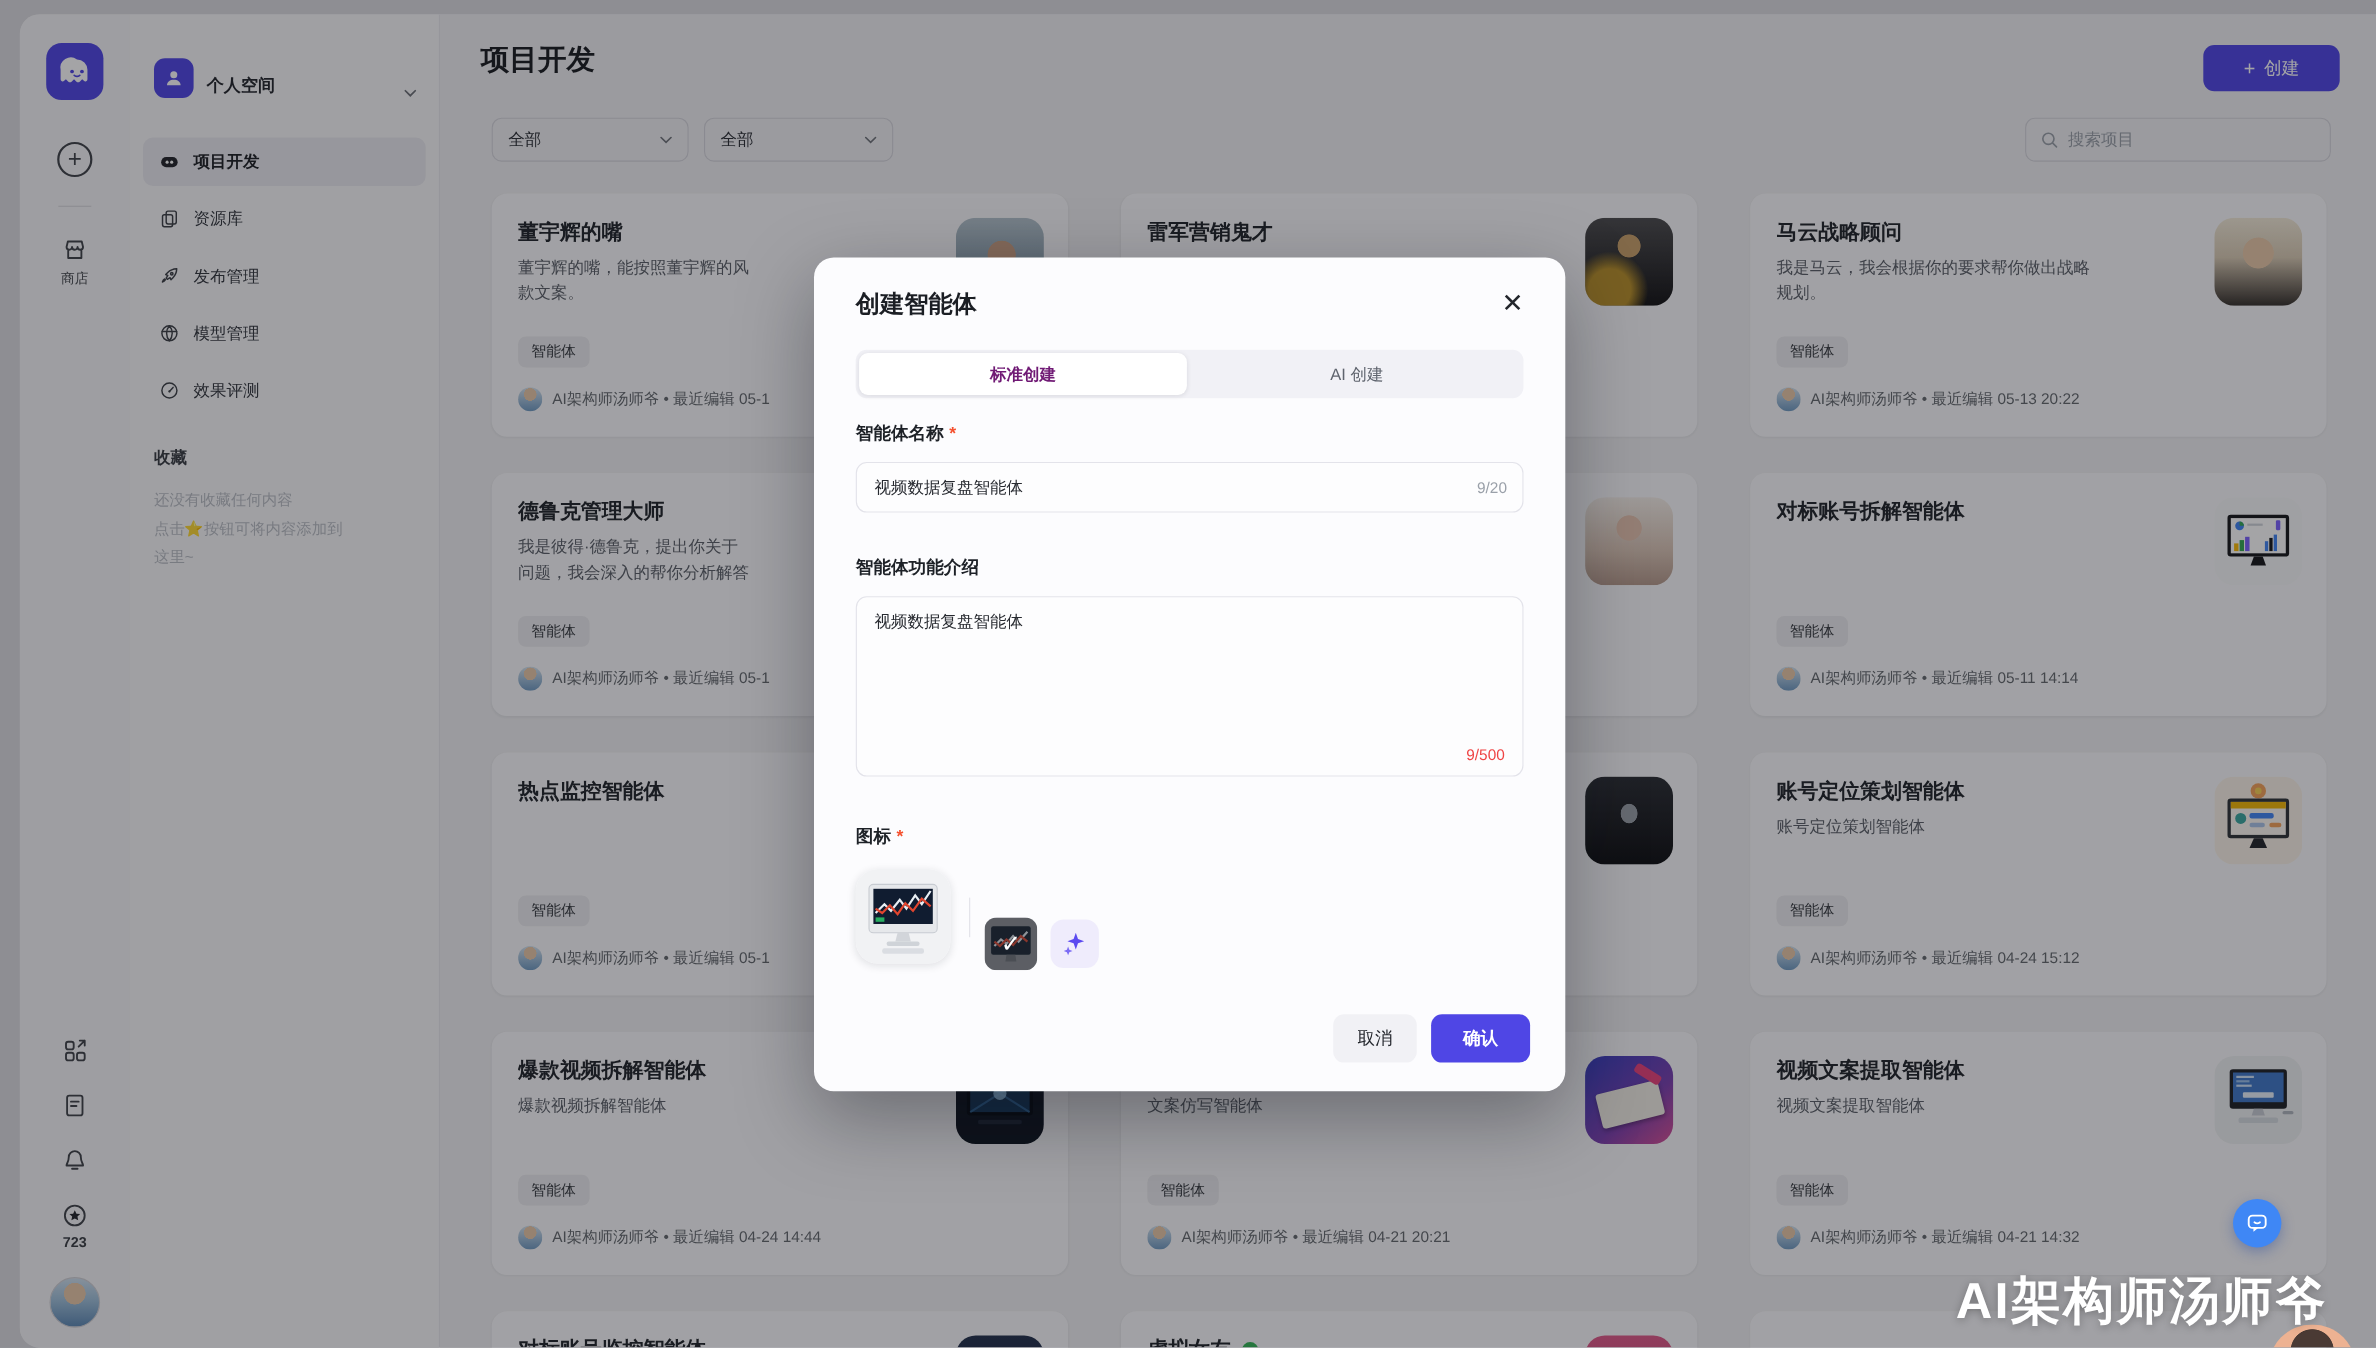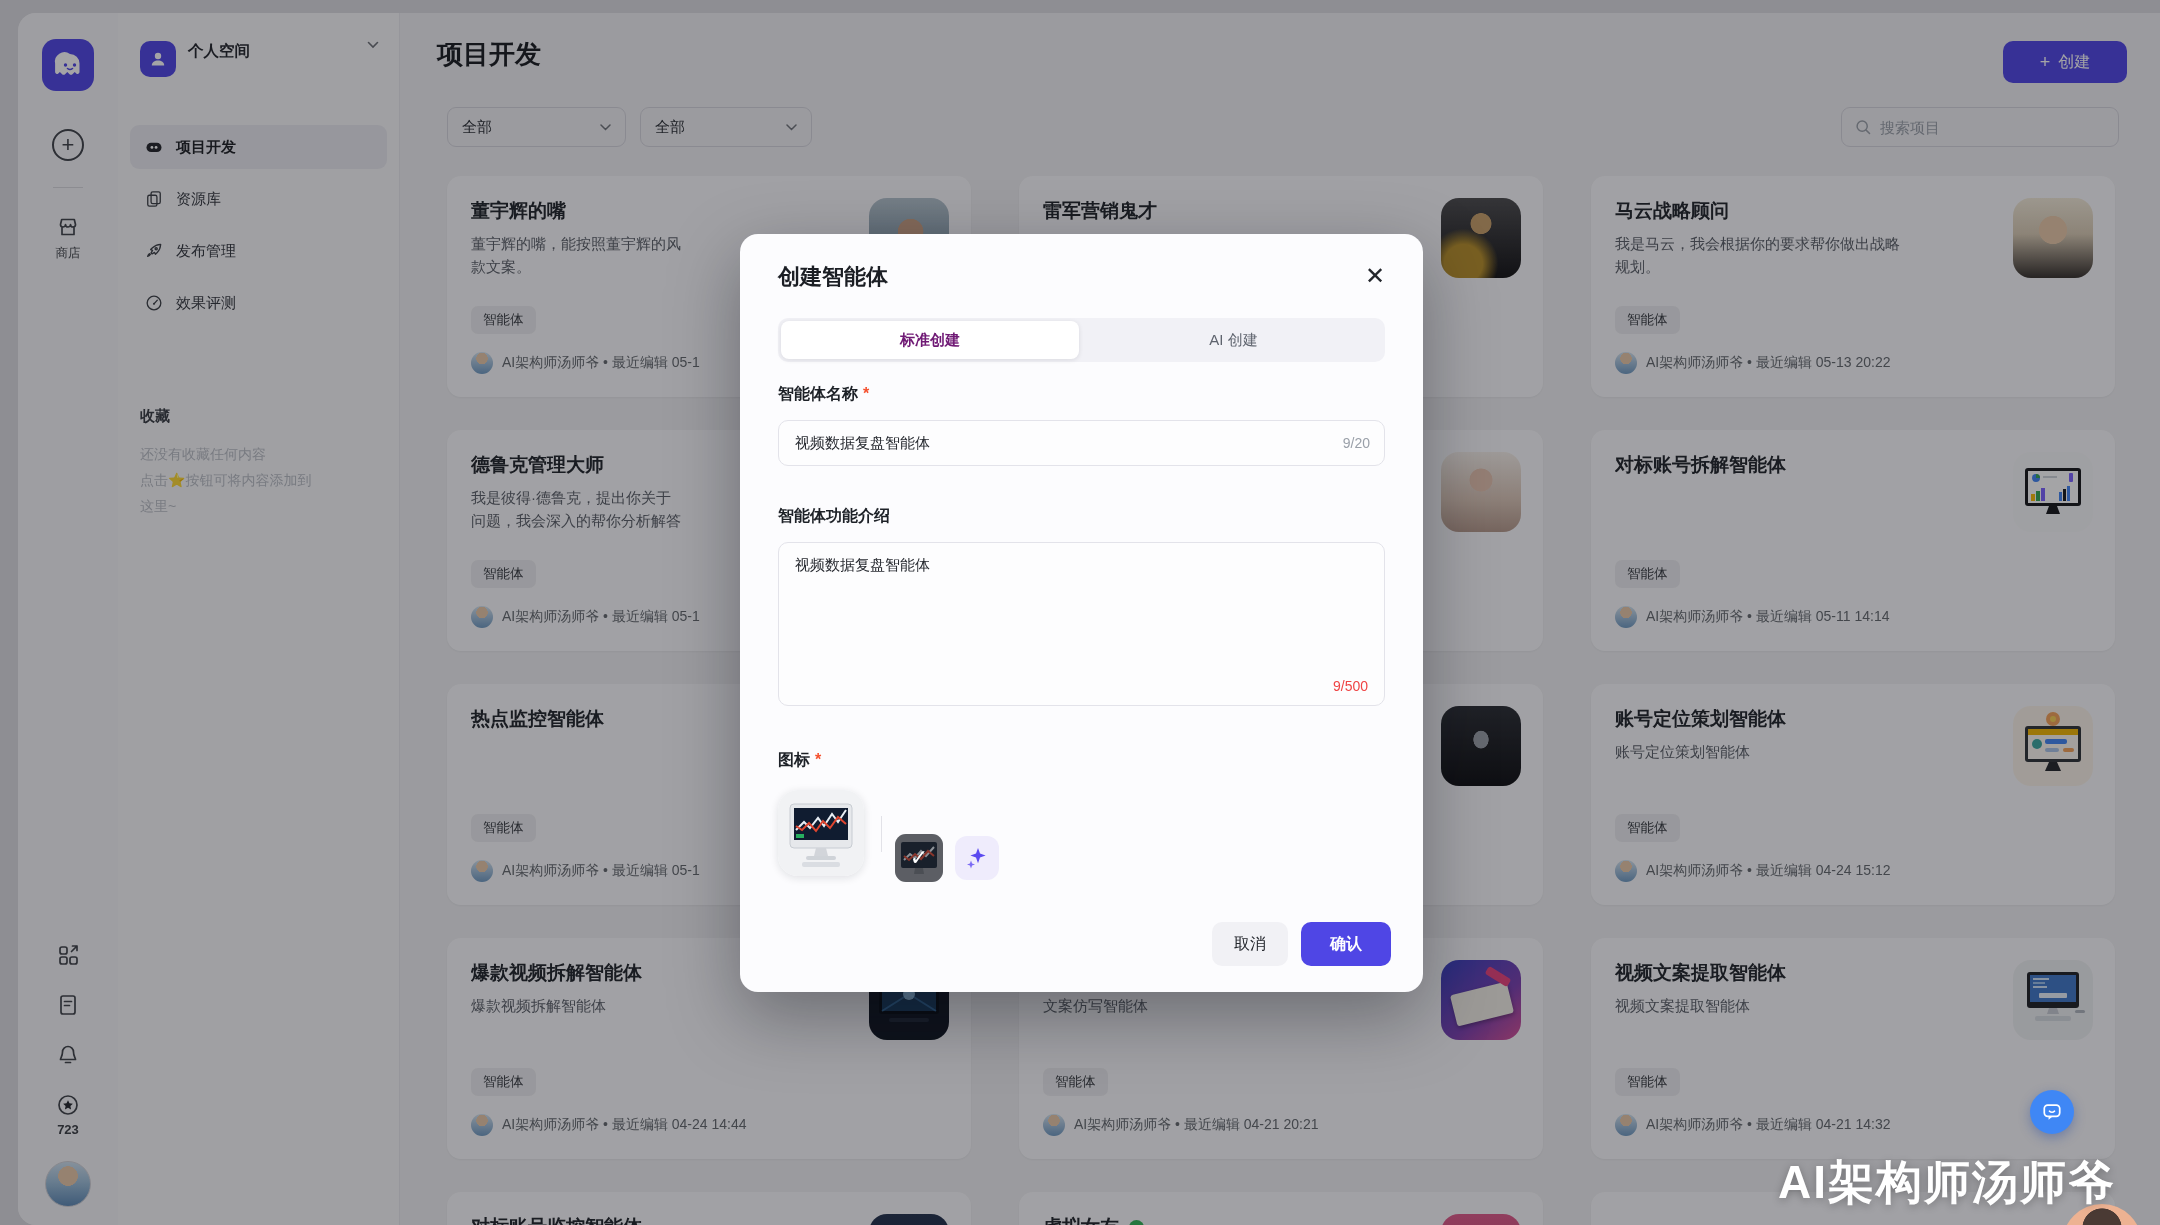--- a/index.html
+++ b/index.html
@@ -18,21 +18,21 @@
   .rail-item { display:flex; flex-direction:column; align-items:center; gap:5px; padding:8px 8px; border-radius:12px; min-width:72px; }
   .rail-item.active { background:#e7e7ec; }
   .rail-label { font-size:12.5px; color:#45494f; white-space:nowrap; }
   .ricon { width:26px; height:26px; stroke:#3f434a; fill:none; stroke-width:1.7; stroke-linecap:round; stroke-linejoin:round; }
   .rail-bottom { margin-top:auto; padding-bottom:18px; display:flex; flex-direction:column; align-items:center; gap:24px; }
   .points { display:flex; flex-direction:column; align-items:center; gap:4px; font-size:13px; color:#3a3e44; font-weight:600; }
   .rail-avatar { width:46px; height:46px; border-radius:50%; background:radial-gradient(circle at 50% 32%, #e9c8a9 26%, transparent 27%), linear-gradient(180deg,#cfe0ee 0%,#9fc0da 45%,#5d89b5 100%); border:1px solid #d0d0d6; }
 
   
   .sidebar { position:absolute; left:100px; top:0; width:282px; height:100%; background:#f9f9fb; border-right:1px solid #e9e9ee; }
-  .ws { position:absolute; left:14px; right:12px; top:28px; height:48px; display:flex; align-items:flex-start; gap:12px; border-radius:10px; padding:0 8px; }
+  .ws { position:absolute; left:14px; right:12px; top:28px; height:48px; display:flex; align-items:flex-end; gap:12px; border-radius:10px; padding:0 8px; }
   .ws-avatar { width:36px; height:36px; border-radius:10px; background:#4f46e5; display:flex; align-items:center; justify-content:center; }
   .ws-name { font-size:15.5px; color:#23262c; font-weight:600; }
   .ws-chevron { margin-left:auto; }
   .menu { position:absolute; left:12px; right:12px; top:112px; display:flex; flex-direction:column; gap:8px; }
   .menu-item { height:44px; display:flex; align-items:center; gap:12px; padding:0 14px; border-radius:9px; font-size:15px; color:#33373e; }
   .menu-item.active { background:#ebebf0; font-weight:700; color:#1c1f24; }
   .micon { width:20px; height:20px; stroke:#3c4046; fill:none; stroke-width:1.6; stroke-linecap:round; stroke-linejoin:round; flex:0 0 auto; }
   .fav { position:absolute; left:22px; right:16px; top:394px; }
   .fav-title { font-size:15px; font-weight:700; color:#383c43; }
   .fav-empty { margin-top:16px; font-size:14px; line-height:1.85; color:#b9bdc4; }
@@ -217,20 +217,27 @@
           <svg class="micon" viewBox="0 0 24 24">
               <path d="M20 4 c-4 .2-7.4 1.7-9.8 4.1 L8 10.3 l2.3 1 -1.8 3 1.2 1.2 3-1.8 1 2.3 2.2-2.2 C18.3 11.4 19.8 8 20 4Z"></path>
               <circle cx="14.6" cy="9.4" r="1.3"></circle>
               <path d="M6.8 15.2 c-1.6.6-2.4 3.2-2.4 3.2 s2.6-.8 3.2-2.4"></path>
             </svg>
           <span>发布管理</span>
         </div>
         <div class="menu-item">
           <svg class="micon" viewBox="0 0 24 24">
               <circle cx="12" cy="12" r="8.2"></circle>
+              <path d="M12 3.8 a12.5 12.5 0 0 1 0 16.4 M12 3.8 a12.5 12.5 0 0 0 0 16.4 M4 10 h16"></path>
+            </svg>
+          <span>模型管理</span>
+        </div>
+        <div class="menu-item">
+          <svg class="micon" viewBox="0 0 24 24">
+              <circle cx="12" cy="12" r="8.2"></circle>
               <path d="M12 13 L16 8.6"></path>
               <circle cx="12" cy="13" r="1.2" fill="#3c4046" stroke="none"></circle>
             </svg>
           <span>效果评测</span>
         </div>
       </div>
       <div class="fav">
         <div class="fav-title">收藏</div>
         <div class="fav-empty" style="white-space:pre-line">还没有收藏任何内容
 点击⭐按钮可将内容添加到

